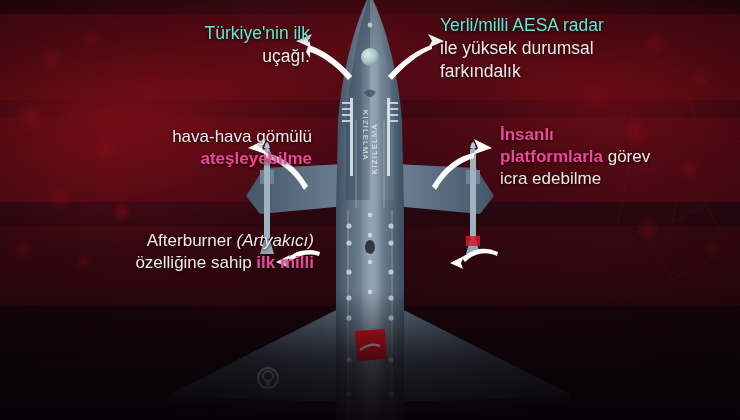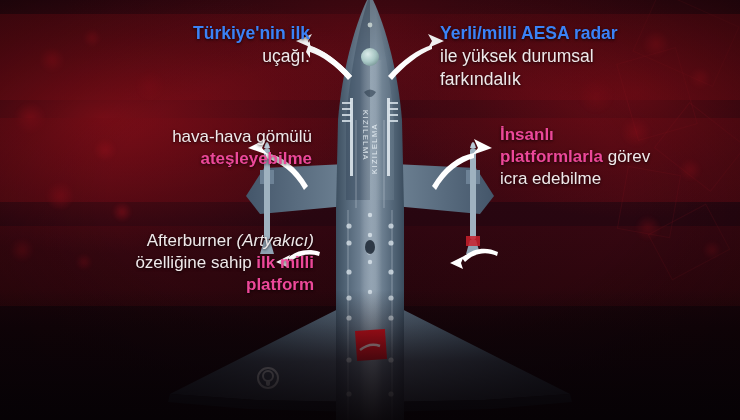--- a/index.html
+++ b/index.html
@@ -66,27 +66,27 @@
   
   .cal{position:absolute;color:#efe9ea;line-height:1.30;
        text-shadow:0 1px 3px rgba(0,0,0,.75);}
   .cal .ln{display:block;white-space:nowrap;}
   .cal b{font-weight:700;color:#ec4899;}
   .cal .it{font-style:italic;}
   .left{text-align:right;}
   .right{text-align:left;}
 
   .c-tl{left:84px;  top:22px;  width:226px; font-size:17.5px;}
-  .c-tr{left:440px; top:22px;  width:250px; font-size:17.5px;}
+  .c-tr{left:440px; top:14px;  width:250px; font-size:17.5px;}
   .c-ml{left:62px;  top:126px; width:250px; font-size:17px;}
   .c-mr{left:500px; top:124px; width:228px; font-size:17px;}
   .c-bl{left:48px;  top:230px; width:266px; font-size:17px;}
   .c-br{left:482px; top:228px; width:240px; font-size:17px;}
   .c-tl .ln:first-child,
-  .c-tr .ln:first-child{font-weight:700;color:#3b82f6;}
+  .c-tr .ln:first-child{font-weight:400;color:#5eead4;}
 </style>
 </head>
 <body>
 
 <div class="stage">
 
   <div class="bg-base"></div>
   <div class="bg-blobs"></div>
   <div class="bg-facets">
     <i class="f1"></i>
@@ -303,17 +303,16 @@
 
   <div class="cal right c-mr">
     <span class="ln"><b>İnsanlı</b></span>
     <span class="ln"><b>platformlarla</b><span> görev</span></span>
     <span class="ln">icra edebilme</span>
   </div>
 
   <div class="cal left c-bl">
     <span class="ln"><span>Afterburner </span><span class="it">(Artyakıcı)</span></span>
     <span class="ln"><span>özelliğine sahip </span><b>ilk milli</b></span>
-    <span class="ln"><b>platform</b></span>
   </div>
 
 
 </div>
 
 </body></html>

